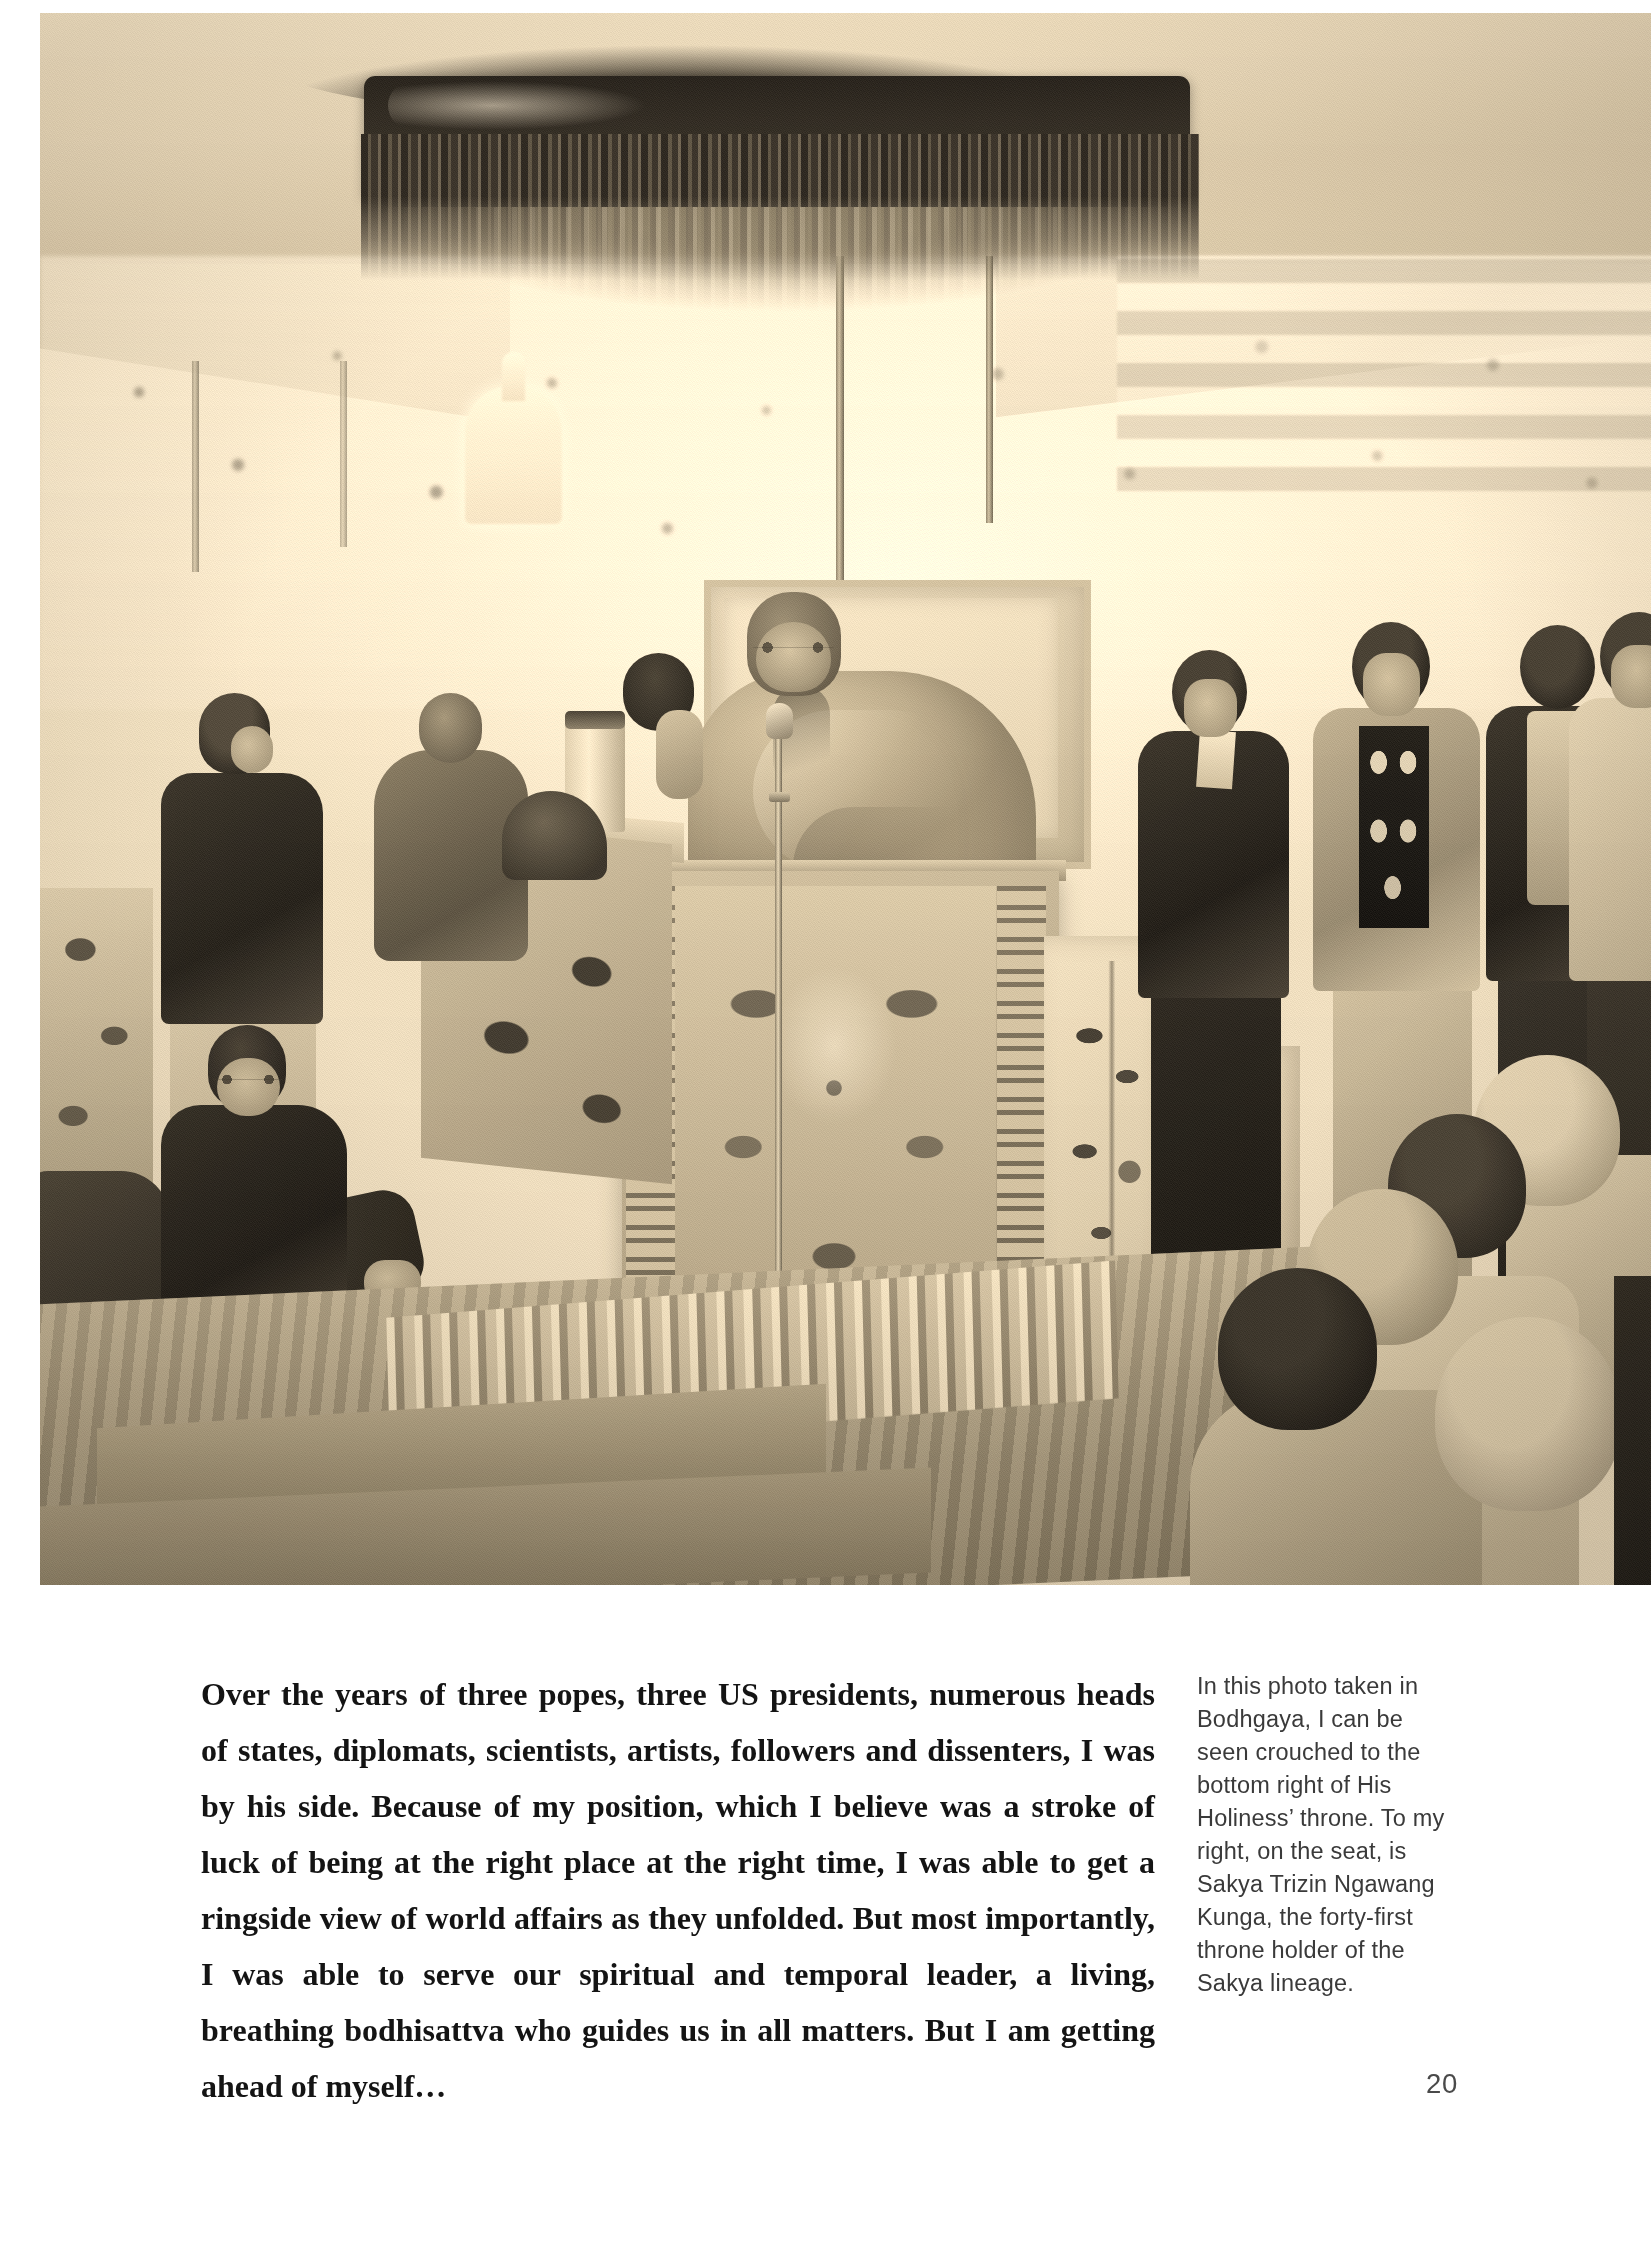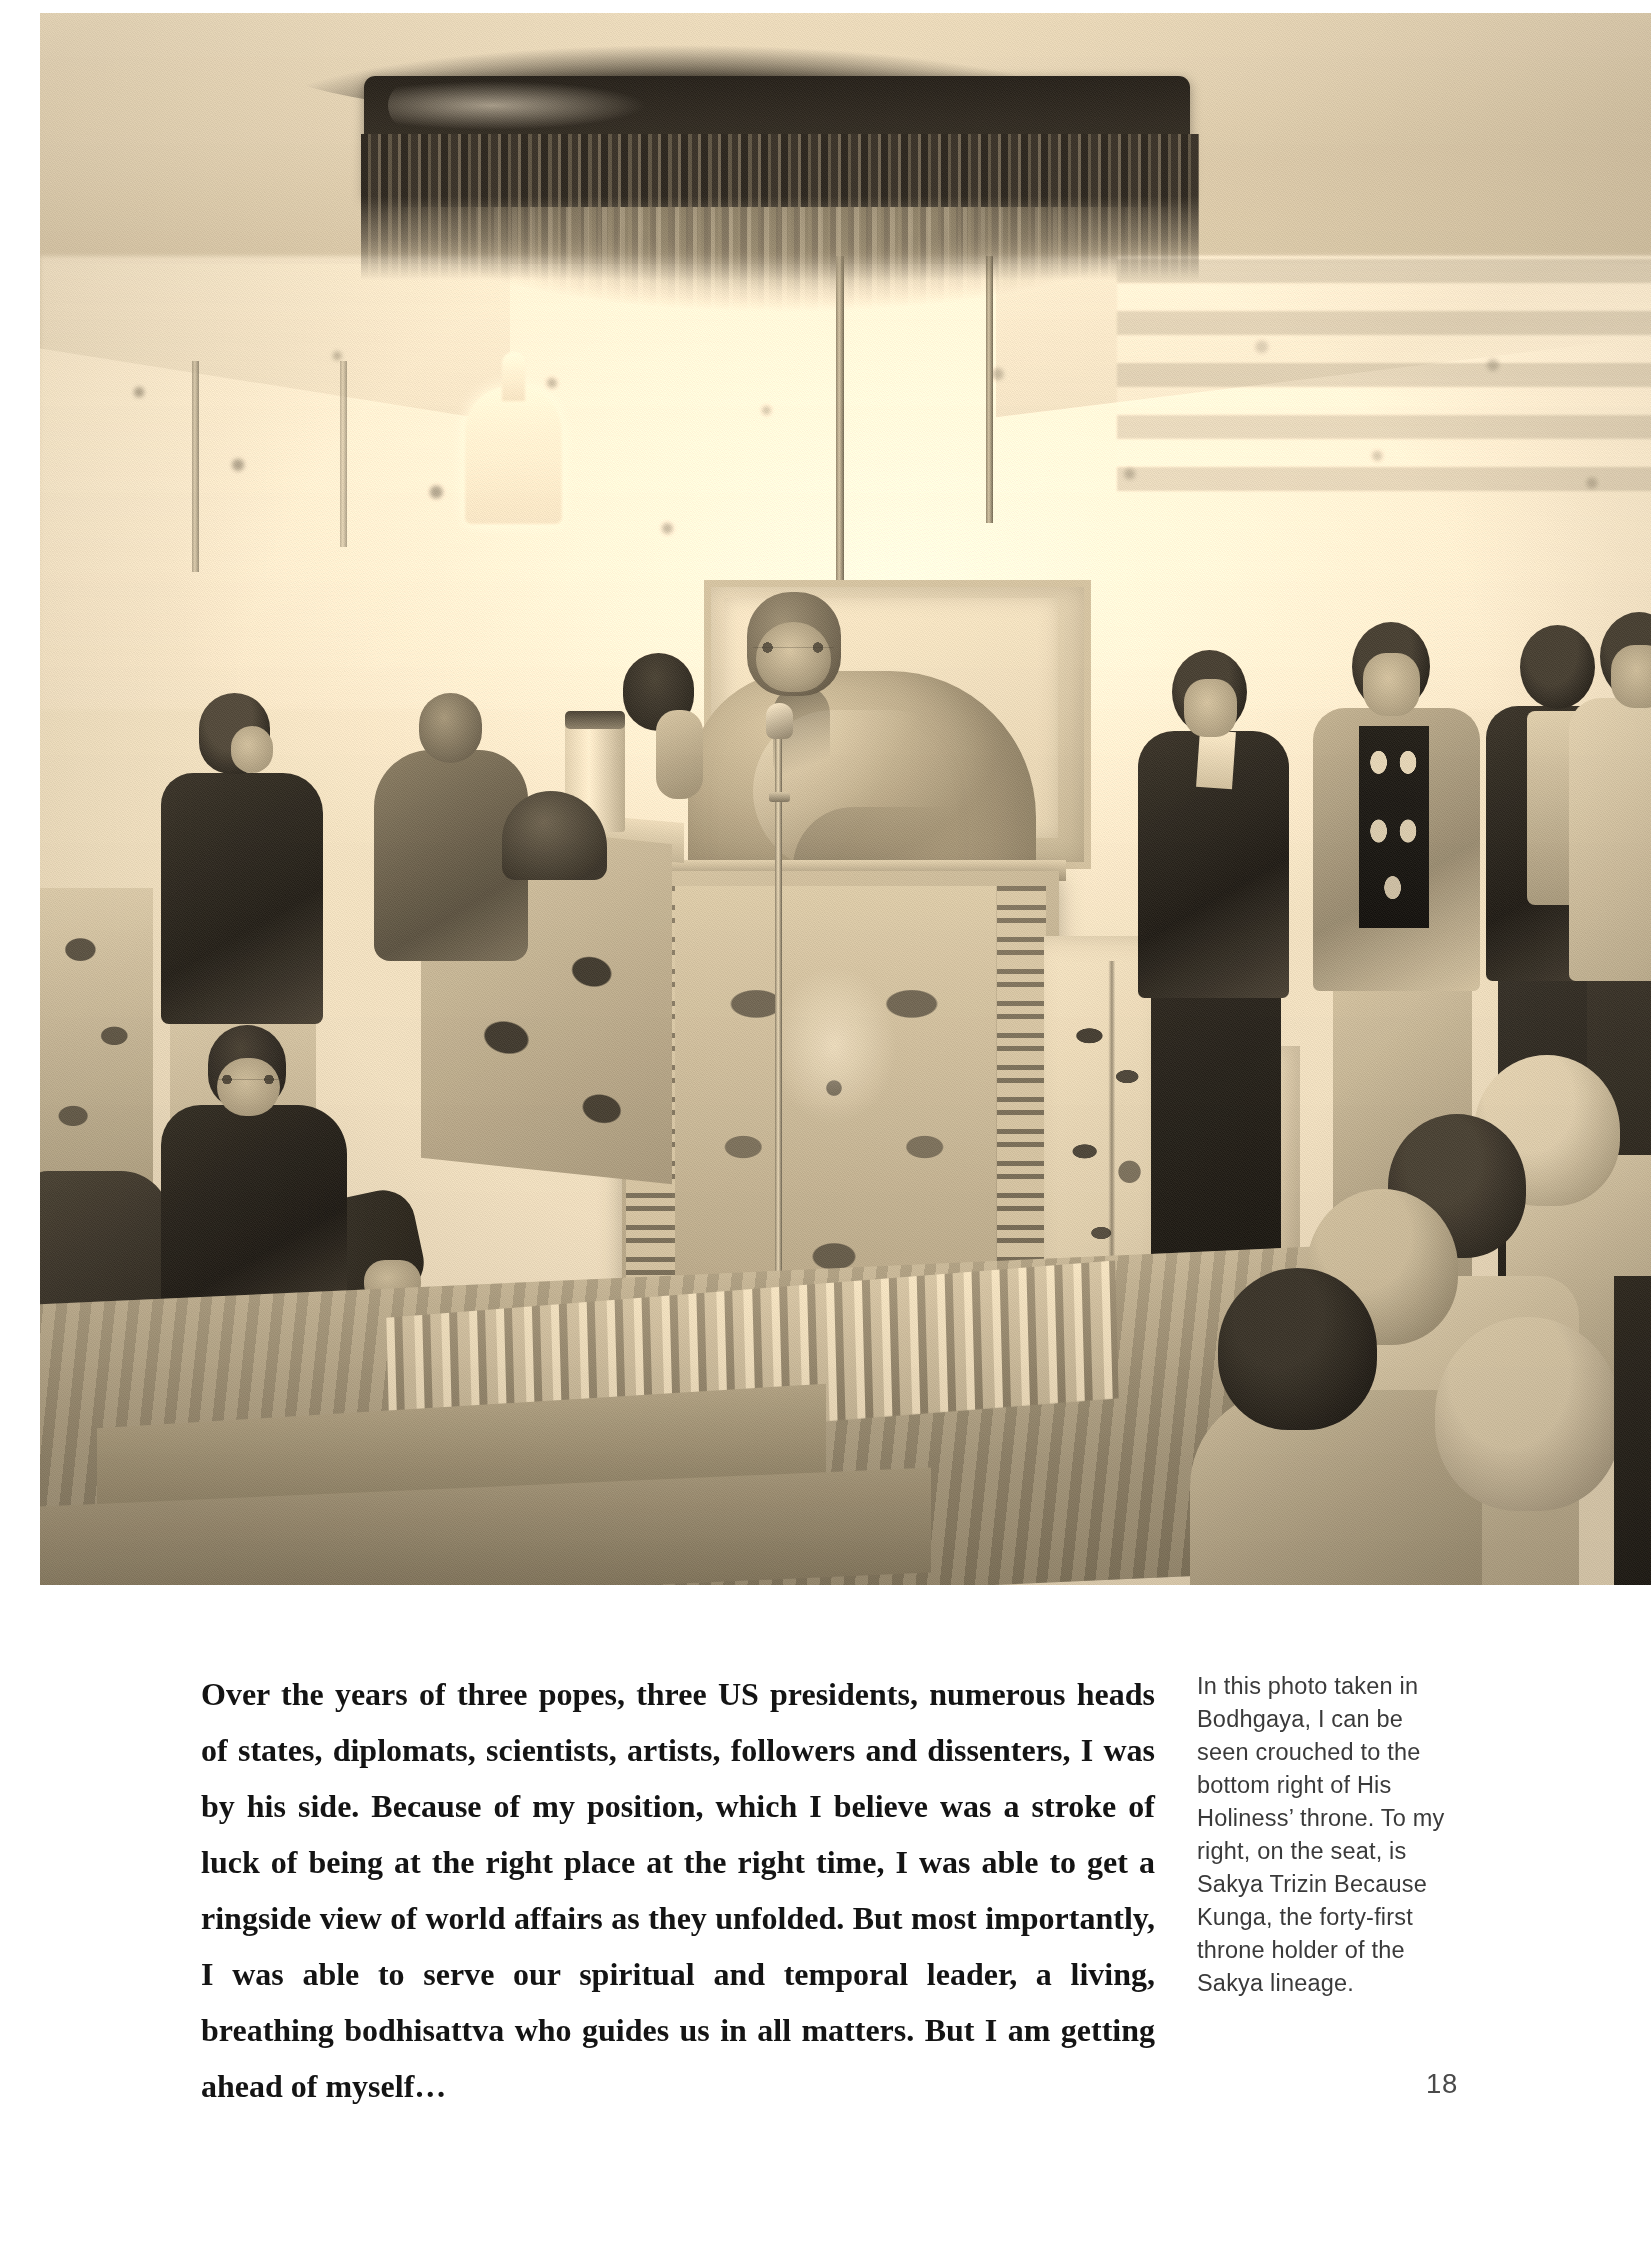--- a/index.html
+++ b/index.html
@@ -685,16 +685,16 @@
   <div class="ph-layer fm fm-e"></div>
   <div class="ph-layer fm-dark-edge"></div>
 
   <div class="ph-layer warmth"></div>
   <div class="ph-layer grain"></div>
   <div class="ph-layer vignette"></div>
 </figure>
 
 <p class="body-col">Over the years of three popes, three US presidents, numerous heads of states, diplomats, scientists, artists, followers and dissenters, I was by his side. Because of my position, which I believe was a stroke of luck of being at the right place at the right time, I was able to get a ringside view of world affairs as they unfolded. But most importantly, I was able to serve our spiritual and temporal leader, a living, breathing bodhisattva who guides us in all matters. But I am getting ahead of myself…</p>
 
-<p class="caption-col">In this photo taken in Bodhgaya, I can be seen crouched to the bottom right of His Holiness’ throne. To my right, on the seat, is Sakya Trizin Because Kunga, the forty-first throne holder of the Sakya lineage.</p>
-
-<div class="page-number">18</div>
+<p class="caption-col">In this photo taken in Bodhgaya, I can be seen crouched to the bottom right of His Holiness’ throne. To my right, on the seat, is Sakya Trizin Ngawang Kunga, the forty-first throne holder of the Sakya lineage.</p>
+
+<div class="page-number">20</div>
 
 
 </body></html>

